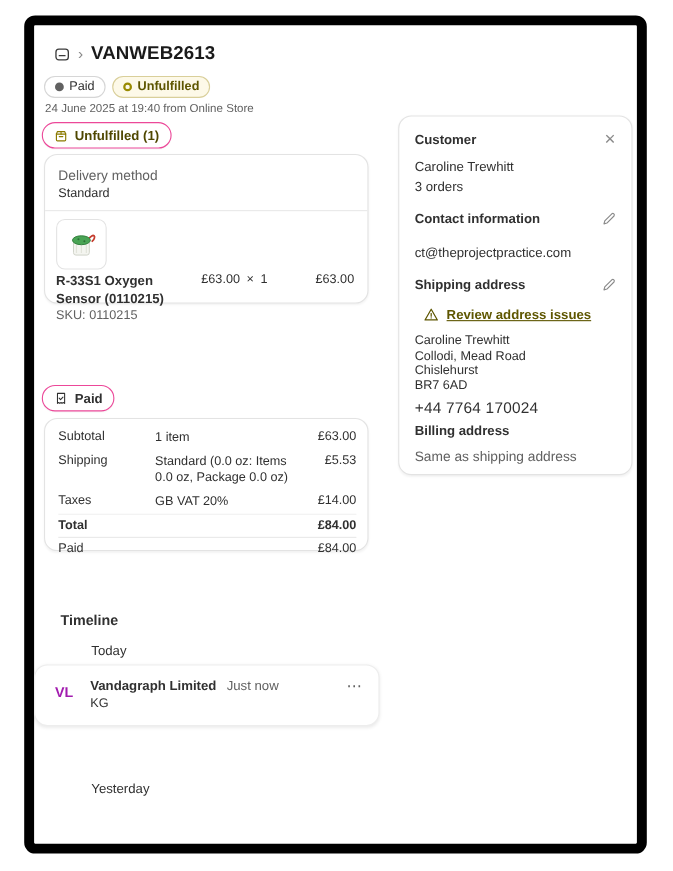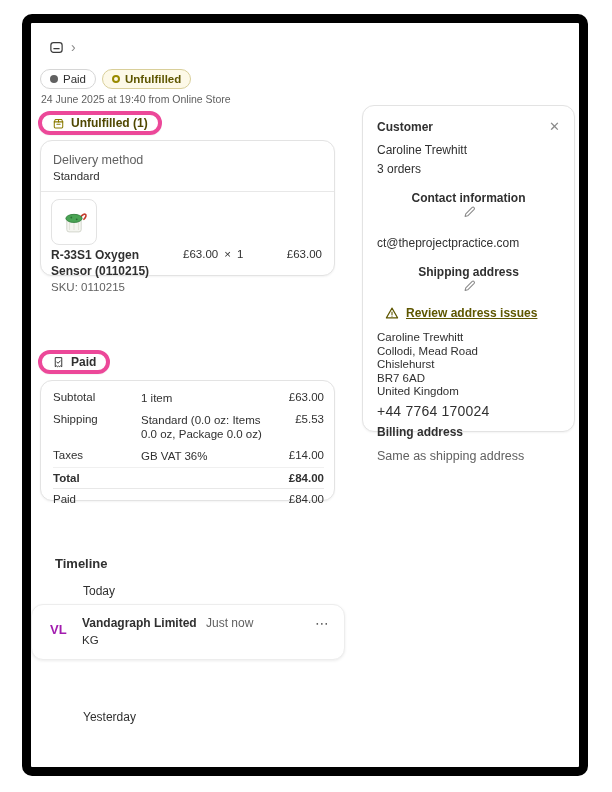--- a/index.html
+++ b/index.html
@@ -20,21 +20,21 @@
     border-radius:10px; font-size:11.5px; background:#fff; border:1px solid #d6d6d6; }
   .pill.paid { color:#303030; font-weight:500; }
   .dot { width:8px; height:8px; border-radius:50%; background:#616161; }
   .pill.unful { background:#fdf9e8; border-color:#d9cf9a; color:#5e5600; font-weight:700; }
   .ring { width:8px; height:8px; border-radius:50%; border:2px solid #998a00; }
 
   .date-line { position:absolute; left:10px; top:70px; font-size:10.5px; color:#616161; }
 
   
   .section-pill { position:absolute; display:inline-flex; align-items:center; gap:6px;
-    height:24px; padding:0 10px; border-radius:12px; border:4px solid #ec4899; background:#fff;
+    height:24px; padding:0 10px; border-radius:12px; border:1px solid #ec4899; background:#fff;
     font-size:12px; font-weight:700; box-shadow:0 1px 1px rgba(0,0,0,.04); }
   .section-pill.olive { color:#4f4700; }
   .fulfill-pill { left:7px; top:88px; }
   .paid-pill { left:7px; top:327px; color:#303030; }
 
   
   .card { position:absolute; background:#fff; border:1px solid #e3e3e3; border-radius:12px;
     box-shadow:0 1px 2px rgba(0,0,0,.05); }
   .delivery-card { left:9px; top:117px; width:295px; height:136px; }
   .pay-card { left:9px; top:357px; width:295px; height:121px; }
@@ -66,21 +66,21 @@
   .pay-row.last { border-top:1px solid #e8e8e8; }
 
   
   .cc-pad { position:absolute; inset:0; padding:13px 14px; }
   .cc-head { display:flex; align-items:center; justify-content:space-between; }
   .cc-title { font-size:12px; font-weight:700; }
   .icon-btn { display:inline-flex; align-items:center; justify-content:center; cursor:pointer; }
   .close-x { font-size:13px; color:#8a8a8a; }
   .cc-name { margin-top:9px; font-size:12px; }
   .cc-orders { margin-top:5px; font-size:12px; }
-  .cc-sect { margin-top:15px; display:flex; align-items:center; justify-content:space-between;flex-direction:column; }
+  .cc-sect { margin-top:15px; display:flex; align-items:center; justify-content:space-between; }
   .cc-sect .t { font-size:12px; font-weight:700; }
   .cc-email { margin-top:17px; font-size:12px; }
   .warn-row { margin-top:13px; margin-left:8px; display:flex; align-items:center; gap:7px; }
   .warn-link { font-size:12px; font-weight:600; color:#5e5600; text-decoration:underline; cursor:pointer; }
   .addr { margin-top:11px; font-size:11.5px; line-height:13.5px; }
   .phone { margin-top:4px; font-size:14px; letter-spacing:.2px; }
   .cc-billing { margin-top:6px; font-size:12px; font-weight:700; }
   .cc-same { margin-top:10px; font-size:12.5px; color:#616161; }
 
   
@@ -104,20 +104,21 @@
 <div class="inner">
 
   <div class="hdr-row">
     <span class="hdr-icon">
       <svg width="15" height="15" viewBox="0 0 20 20">
         <rect x="2.5" y="3.5" width="15" height="13" rx="3.5" fill="none" stroke="#3a3a3a" stroke-width="1.6"></rect>
         <path d="M6.5 11.5h7" stroke="#3a3a3a" stroke-width="1.6" stroke-linecap="round"></path>
       </svg>
     </span>
     <span class="crumb-sep">›</span>
+    <span class="order-title">VANWEB2613</span>
   </div>
 
   <div class="badges">
     <span class="pill paid">
       <span class="dot"></span>
       <span>Paid</span>
     </span>
     <span class="pill unful">
       <span class="ring"></span>
       <span>Unfulfilled</span>
@@ -171,21 +172,21 @@
         <span class="pr-detail">1 item</span>
         <span class="pr-amount">£63.00</span>
       </div>
       <div class="pay-row">
         <span class="pr-label">Shipping</span>
         <span class="pr-detail">Standard (0.0 oz: Items 0.0 oz, Package 0.0 oz)</span>
         <span class="pr-amount">£5.53</span>
       </div>
       <div class="pay-row">
         <span class="pr-label">Taxes</span>
-        <span class="pr-detail">GB VAT 36%</span>
+        <span class="pr-detail">GB VAT 20%</span>
         <span class="pr-amount">£14.00</span>
       </div>
       <div class="pay-row bold">
         <span class="pr-label">Total</span>
         <span class="pr-detail"></span>
         <span class="pr-amount">£84.00</span>
       </div>
       <div class="pay-row last">
         <span class="pr-label">Paid</span>
         <span class="pr-detail"></span>
@@ -229,21 +230,20 @@
           <circle cx="10" cy="14.3" r="0.9" fill="#5e5600"></circle>
         </svg>
         <span class="warn-link">Review address issues</span>
       </div>
 
       <div class="addr">
         <div>Caroline Trewhitt</div>
         <div>Collodi, Mead Road</div>
         <div>Chislehurst</div>
         <div>BR7 6AD</div>
-        <div>United Kingdom</div>
       </div>
       <div class="phone">+44 7764 170024</div>
 
       <div class="cc-billing">Billing address</div>
       <div class="cc-same">Same as shipping address</div>
     </div>
   </div>
 
   <div class="tl-title">Timeline</div>
   <div class="tl-today">Today</div>

